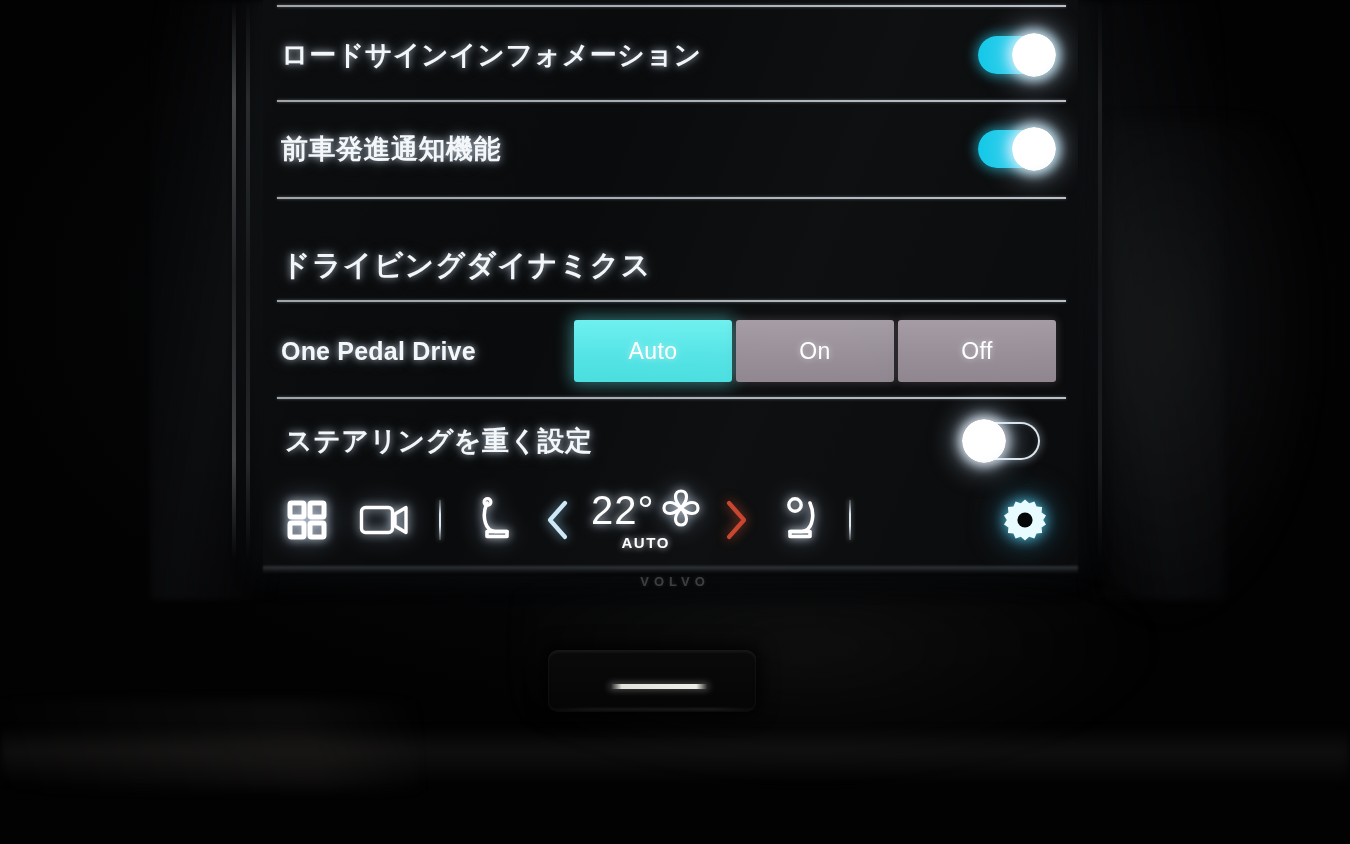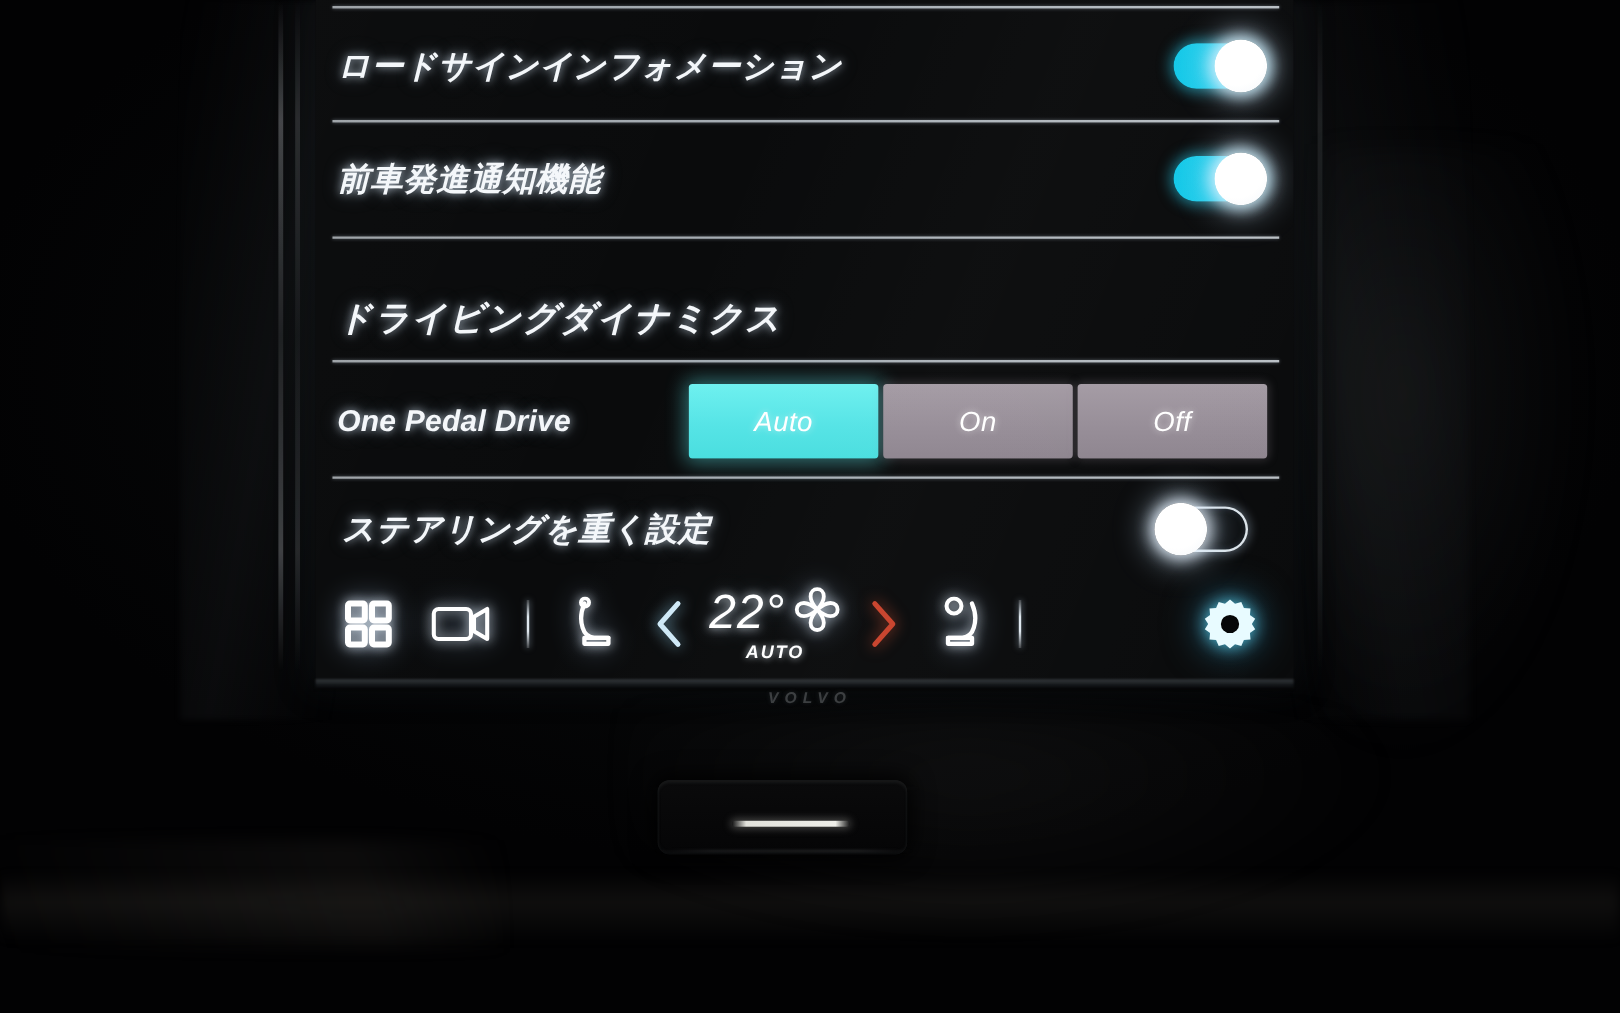--- a/index.html
+++ b/index.html
@@ -15,21 +15,20 @@
     position: relative;
   }
 
   
   #photo-stage {
     position: absolute;
     inset: 0;
     background:
       radial-gradient(ellipse 700px 420px at 670px 300px, #0d0f10 0%, #060708 55%, #020203 100%),
       #000;
-    font-style: italic;
   }
 
   
   .ambient {
     position: absolute;
     pointer-events: none;
   }
   #amb-left-bezel {
     left: 150px; top: 0; width: 130px; height: 600px;
     background: linear-gradient(100deg, rgba(255,255,255,0.00) 0%, rgba(160,170,180,0.055) 55%, rgba(0,0,0,0) 100%);

